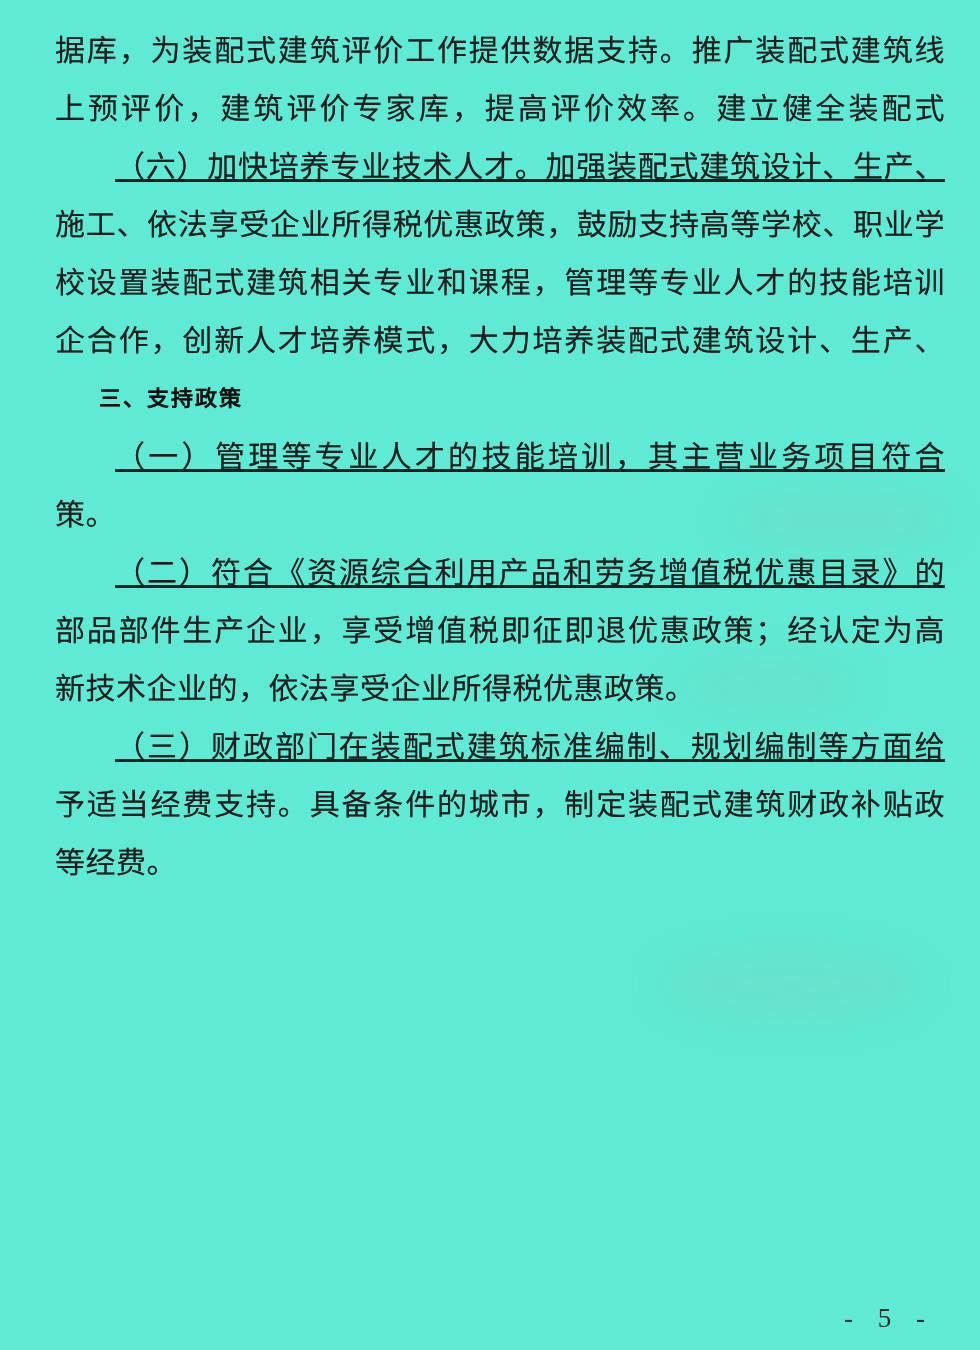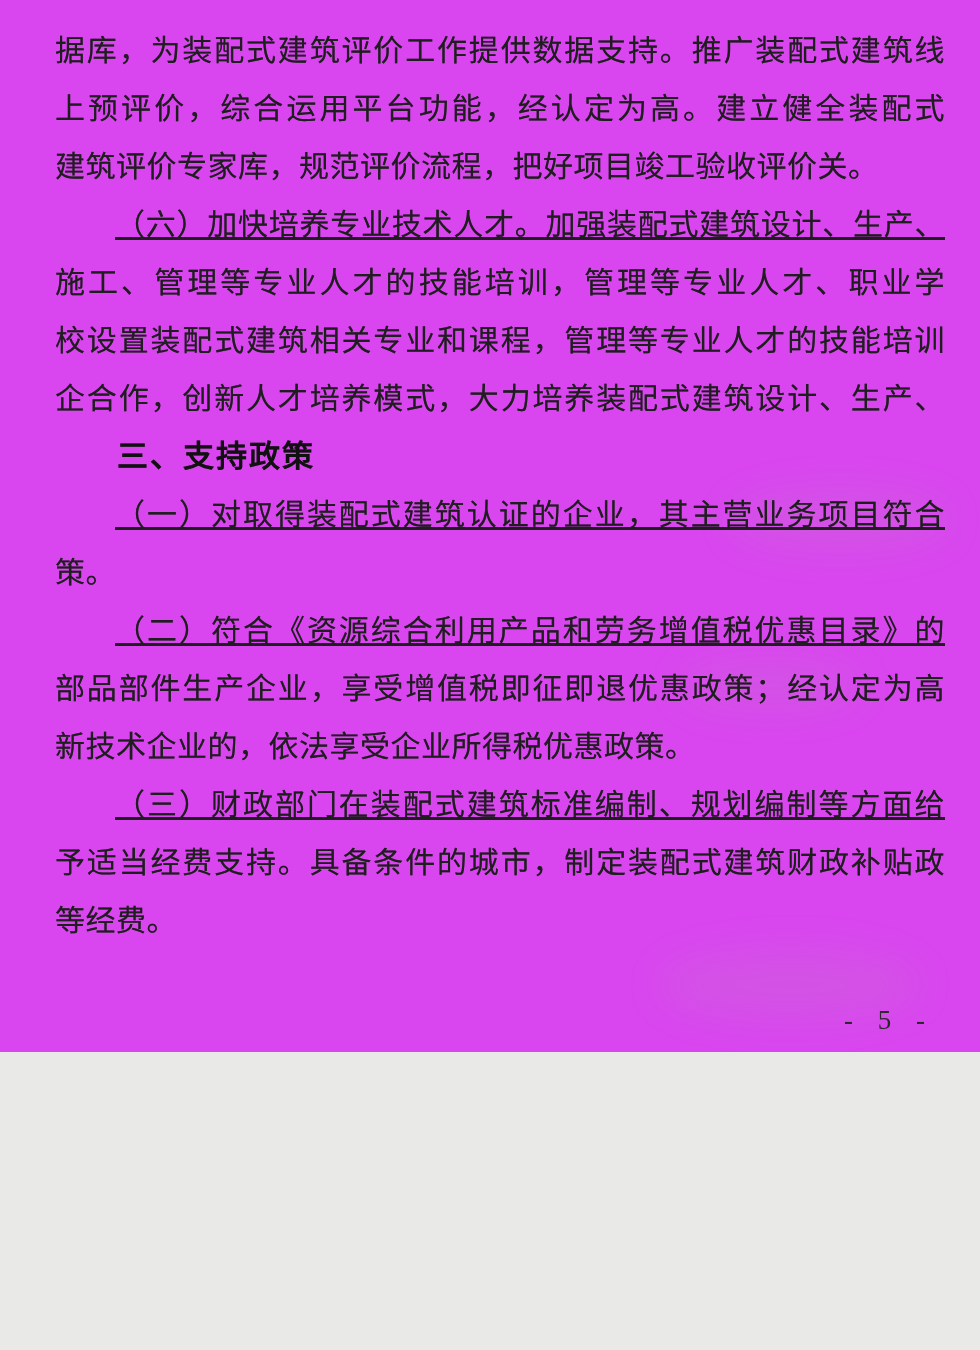--- a/index.html
+++ b/index.html
@@ -3,23 +3,23 @@
 <meta charset="utf-8">
 <style>
   html, body {
     margin: 0;
     padding: 0;
     background: #e9e9e7;
   }
   .page {
     position: relative;
     width: 980px;
-    height: 1052px;
+    height: 1350px;
     margin: 0 auto;
-    background: #d946ef;
+    background: #5eead4;
     overflow: hidden;
     color: #1e1e1e;
   }
   
   .scan-artifact {
     position: absolute;
     border-radius: 50%;
     filter: blur(18px);
     background: rgba(170,170,165,0.12);
     pointer-events: none;
@@ -44,21 +44,21 @@
   .line.just {
     text-align: justify;
     text-align-last: justify;
     text-justify: inter-ideograph;
   }
   .line.indent { text-indent: 2em; text-decoration: underline; }
   .heading {
     margin: 0;
     font-family: "Liberation Sans", "DejaVu Sans", sans-serif;
     font-weight: bold;
-    font-size: 31px;
+    font-size: 22px;
     line-height: 58px;
     text-indent: 2em;
     letter-spacing: 2px;
     color: #111;
   }
   .page-number {
     position: absolute;
     right: 46px;
     bottom: 16px;
     font-family: "Liberation Serif", "DejaVu Serif", serif;
@@ -73,35 +73,34 @@
 <div class="page">
 
   <div class="scan-artifact artifact-1"></div>
   <div class="scan-artifact artifact-2"></div>
   <div class="scan-artifact artifact-3"></div>
 
   <div class="text-block">
 
     <div class="para">
       <div class="line just">据库，为装配式建筑评价工作提供数据支持。推广装配式建筑线</div>
-      <div class="line just">上预评价，综合运用平台功能，经认定为高。建立健全装配式</div>
-      <div class="line">建筑评价专家库，规范评价流程，把好项目竣工验收评价关。</div>
+      <div class="line just">上预评价，建筑评价专家库，提高评价效率。建立健全装配式</div>
     </div>
 
     <div class="para">
       <div class="line just indent">（六）加快培养专业技术人才。加强装配式建筑设计、生产、</div>
-      <div class="line just">施工、管理等专业人才的技能培训，管理等专业人才、职业学</div>
+      <div class="line just">施工、依法享受企业所得税优惠政策，鼓励支持高等学校、职业学</div>
       <div class="line just">校设置装配式建筑相关专业和课程，管理等专业人才的技能培训</div>
       <div class="line just">企合作，创新人才培养模式，大力培养装配式建筑设计、生产、</div>
     </div>
 
     <h2 class="heading">三、支持政策</h2>
 
     <div class="para">
-      <div class="line just indent">（一）对取得装配式建筑认证的企业，其主营业务项目符合</div>
+      <div class="line just indent">（一）管理等专业人才的技能培训，其主营业务项目符合</div>
       <div class="line">策。</div>
     </div>
 
     <div class="para">
       <div class="line just indent">（二）符合《资源综合利用产品和劳务增值税优惠目录》的</div>
       <div class="line just">部品部件生产企业，享受增值税即征即退优惠政策；经认定为高</div>
       <div class="line">新技术企业的，依法享受企业所得税优惠政策。</div>
     </div>
 
     <div class="para">

